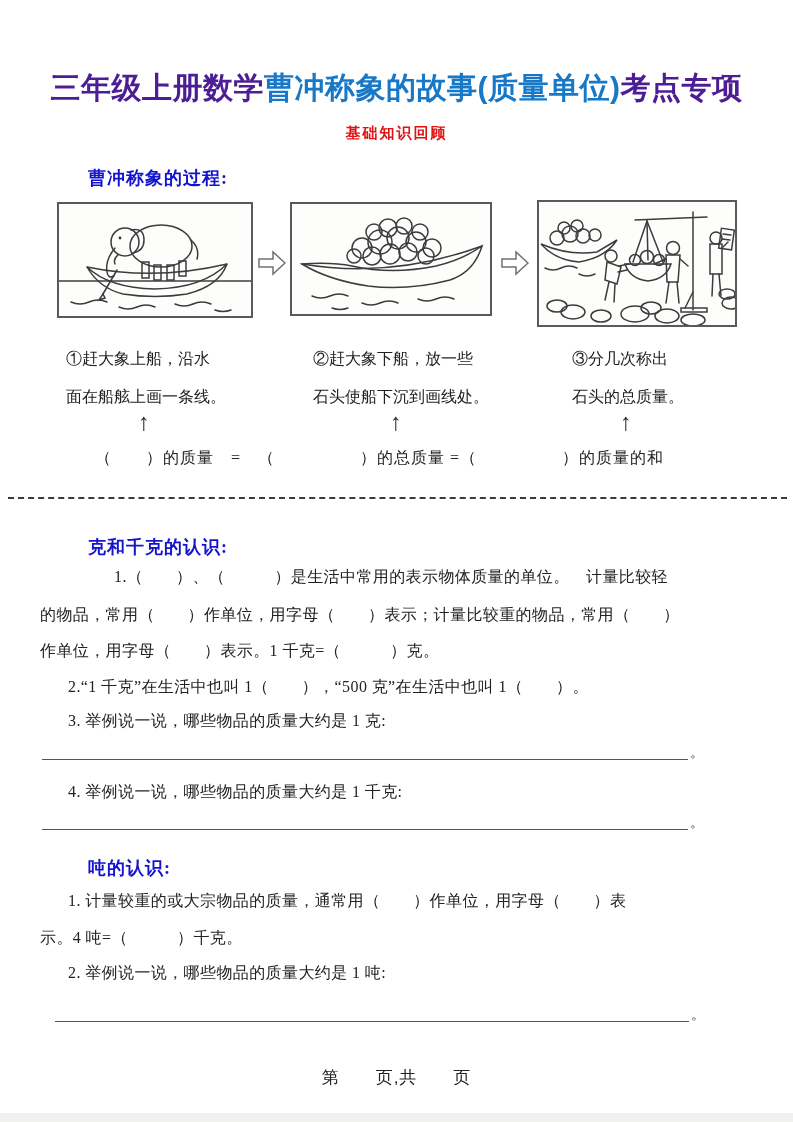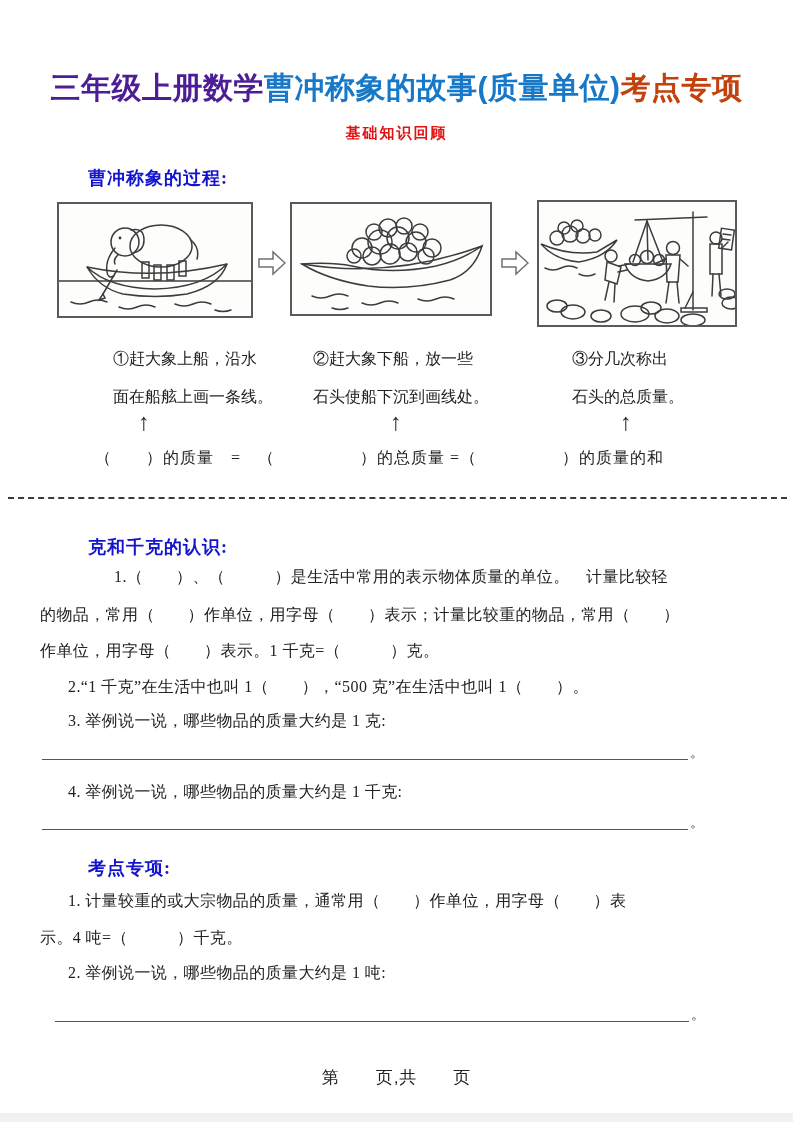--- a/index.html
+++ b/index.html
@@ -5,21 +5,21 @@
   html,body{margin:0;padding:0;background:#ffffff;}
   #page{position:relative;width:793px;height:1122px;background:#ffffff;overflow:hidden;
         font-family:"Liberation Serif",serif;color:#1a1a1a;}
   .abs{position:absolute;}
   .hei{font-family:"Liberation Sans",sans-serif;}
 
   .title{top:68px;left:0;width:793px;text-align:center;font-size:30px;font-weight:bold;
          letter-spacing:0.5px;white-space:nowrap;}
   .t-black{color:#4c1d95;}
   .t-blue{color:#1778c8;}
-  .t-red{color:#c2410c;margin-top:12px;}
+  .t-red{color:#4c1d95;margin-top:12px;}
 
   .subtitle{top:124px;left:0;width:793px;text-align:center;font-size:15px;font-weight:bold;
             color:#e01212;letter-spacing:2px;}
 
   .sec-heading{font-size:18px;font-weight:bold;color:#1414cf;letter-spacing:1px;}
 
   .imgbox{border:2px solid #5a5a5a;background:#fdfdfc;box-sizing:border-box;}
   .imgbox svg{display:block;width:100%;height:100%;}
 
   .blockarrow svg{display:block;}
@@ -164,21 +164,21 @@
       <ellipse class="lineart" cx="62" cy="114" rx="10" ry="6" fill="#666"></ellipse>
       <ellipse class="lineart" cx="96" cy="112" rx="14" ry="8" fill="#444"></ellipse>
       <ellipse class="lineart" cx="112" cy="106" rx="10" ry="6" fill="#777"></ellipse>
       <ellipse class="lineart" cx="128" cy="114" rx="12" ry="7" fill="#383838"></ellipse>
       <ellipse class="lineart" cx="154" cy="118" rx="12" ry="6" fill="#555"></ellipse>
       <ellipse class="lineart" cx="188" cy="92" rx="8" ry="5" fill="#666"></ellipse>
       <ellipse class="lineart" cx="192" cy="101" rx="9" ry="6" fill="#444"></ellipse>
     </svg>
   </div>
 
-  <div class="caption abs" style="left:66px;top:340px;margin-left:47px;">
+  <div class="caption abs" style="left:66px;top:340px;">
     <div>①赶大象上船，沿水</div>
     <div>面在船舷上画一条线。</div>
   </div>
   <div class="caption abs" style="left:313px;top:340px;">
     <div>②赶大象下船，放一些</div>
     <div>石头使船下沉到画线处。</div>
   </div>
   <div class="caption abs" style="left:572px;top:340px;">
     <div>③分几次称出</div>
     <div>石头的总质量。</div>
@@ -201,21 +201,21 @@
   <div class="blank abs" style="left:42px;top:738px;width:662px;">
     <span class="rule"></span>
       <span class="per">。</span>
   </div>
   <div class="bodyline abs" style="left:68px;top:782px;">4. 举例说一说，哪些物品的质量大约是 1 千克:</div>
   <div class="blank abs" style="left:42px;top:808px;width:662px;">
     <span class="rule"></span>
       <span class="per">。</span>
   </div>
 
-  <div class="sec-heading abs" style="left:88px;top:856px;">考点专项:</div>
+  <div class="sec-heading abs" style="left:88px;top:856px;">吨的认识:</div>
   <div class="bodyline abs" style="left:68px;top:891px;">1. 计量较重的或大宗物品的质量，通常用（　　）作单位，用字母（　　）表</div>
   <div class="bodyline abs" style="left:40px;top:928px;">示。4 吨=（　　　）千克。</div>
   <div class="bodyline abs" style="left:68px;top:963px;">2. 举例说一说，哪些物品的质量大约是 1 吨:</div>
   <div class="blank abs" style="left:55px;top:1000px;width:650px;">
     <span class="rule"></span>
       <span class="per">。</span>
   </div>
 
   <div class="footer abs">第　　页,共　　页</div>
 

